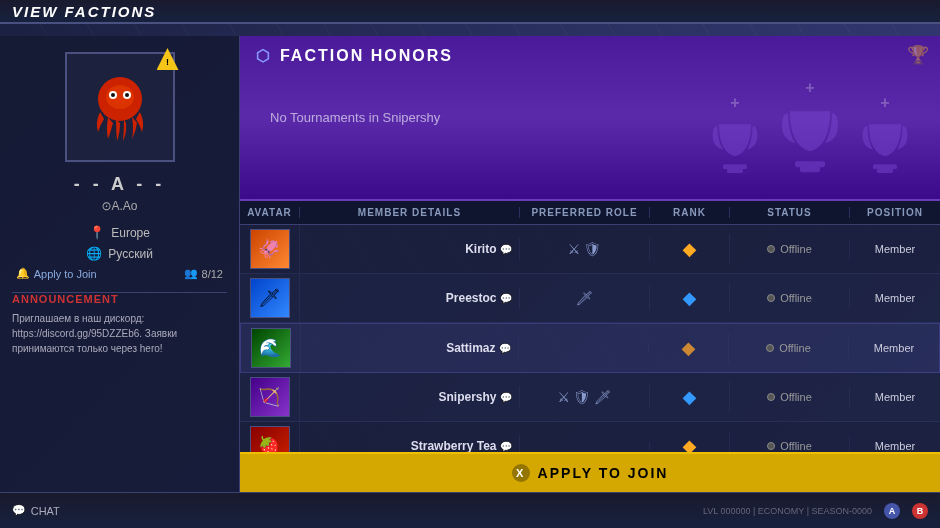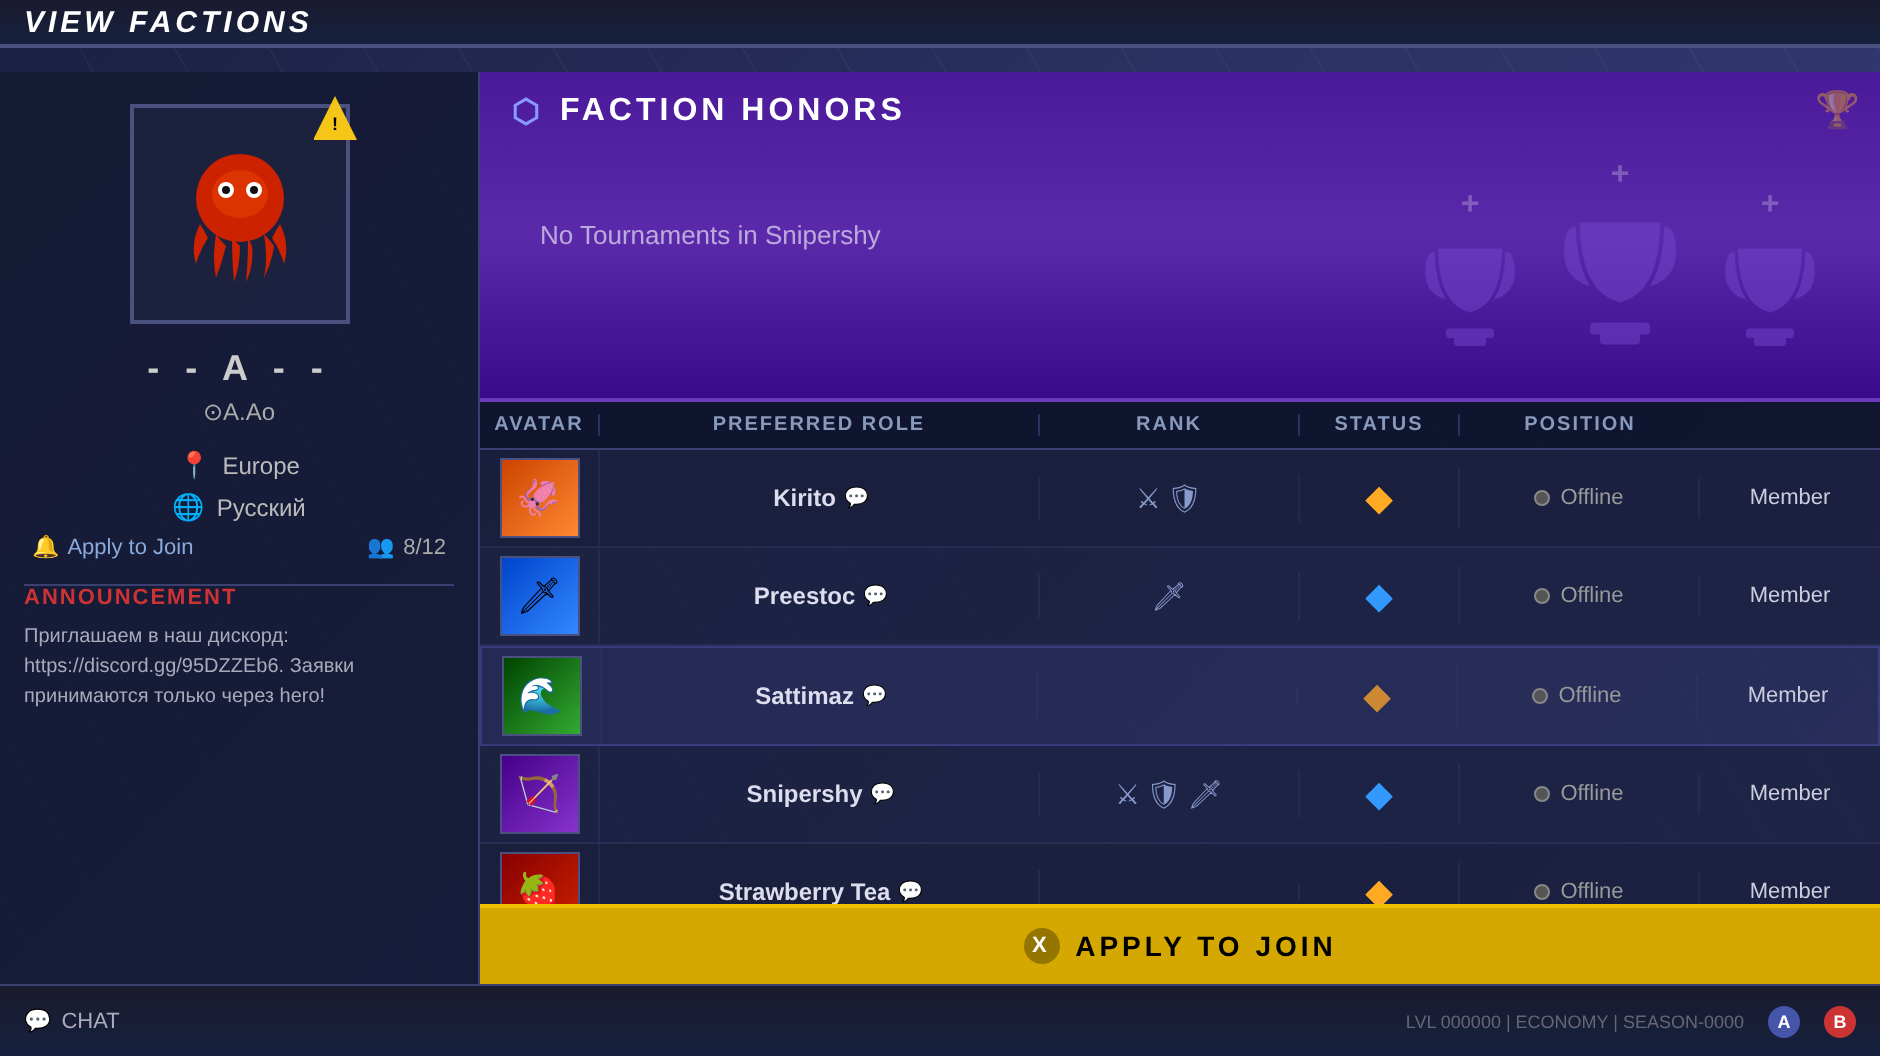--- a/index.html
+++ b/index.html
@@ -321,21 +321,21 @@
     .member-name {
       color: #dde;
       font-size: 12px;
       font-weight: bold;
       display: flex;
       align-items: center;
       gap: 4px;
       justify-content: flex-start;
     }
     .name-cell {
-      justify-content: center;
+      justify-content: flex-end;
       padding-left: 8px;
     }
     .chat-icon {
       color: #7788aa;
       font-size: 10px;
     }
 
     .role-icons {
       display: flex;
       gap: 3px;
@@ -555,20 +555,21 @@
         </svg>
       </div>
     </div>
 
     <span class="trophy-cup-icon">🏆</span>
   </div>
 
   <div class="members-section">
     <div class="table-header">
       <div class="th">AVATAR</div>
+      <div class="th">MEMBER DETAILS</div>
       <div class="th">PREFERRED ROLE</div>
       <div class="th">RANK</div>
       <div class="th">STATUS</div>
       <div class="th">POSITION</div>
     </div>
 
     <div id="table-body">
         <div class="table-row">
     <div class="cell avatar-cell">
       <div class="avatar-img" style="background:linear-gradient(135deg,#cc4400,#ff8833)">

